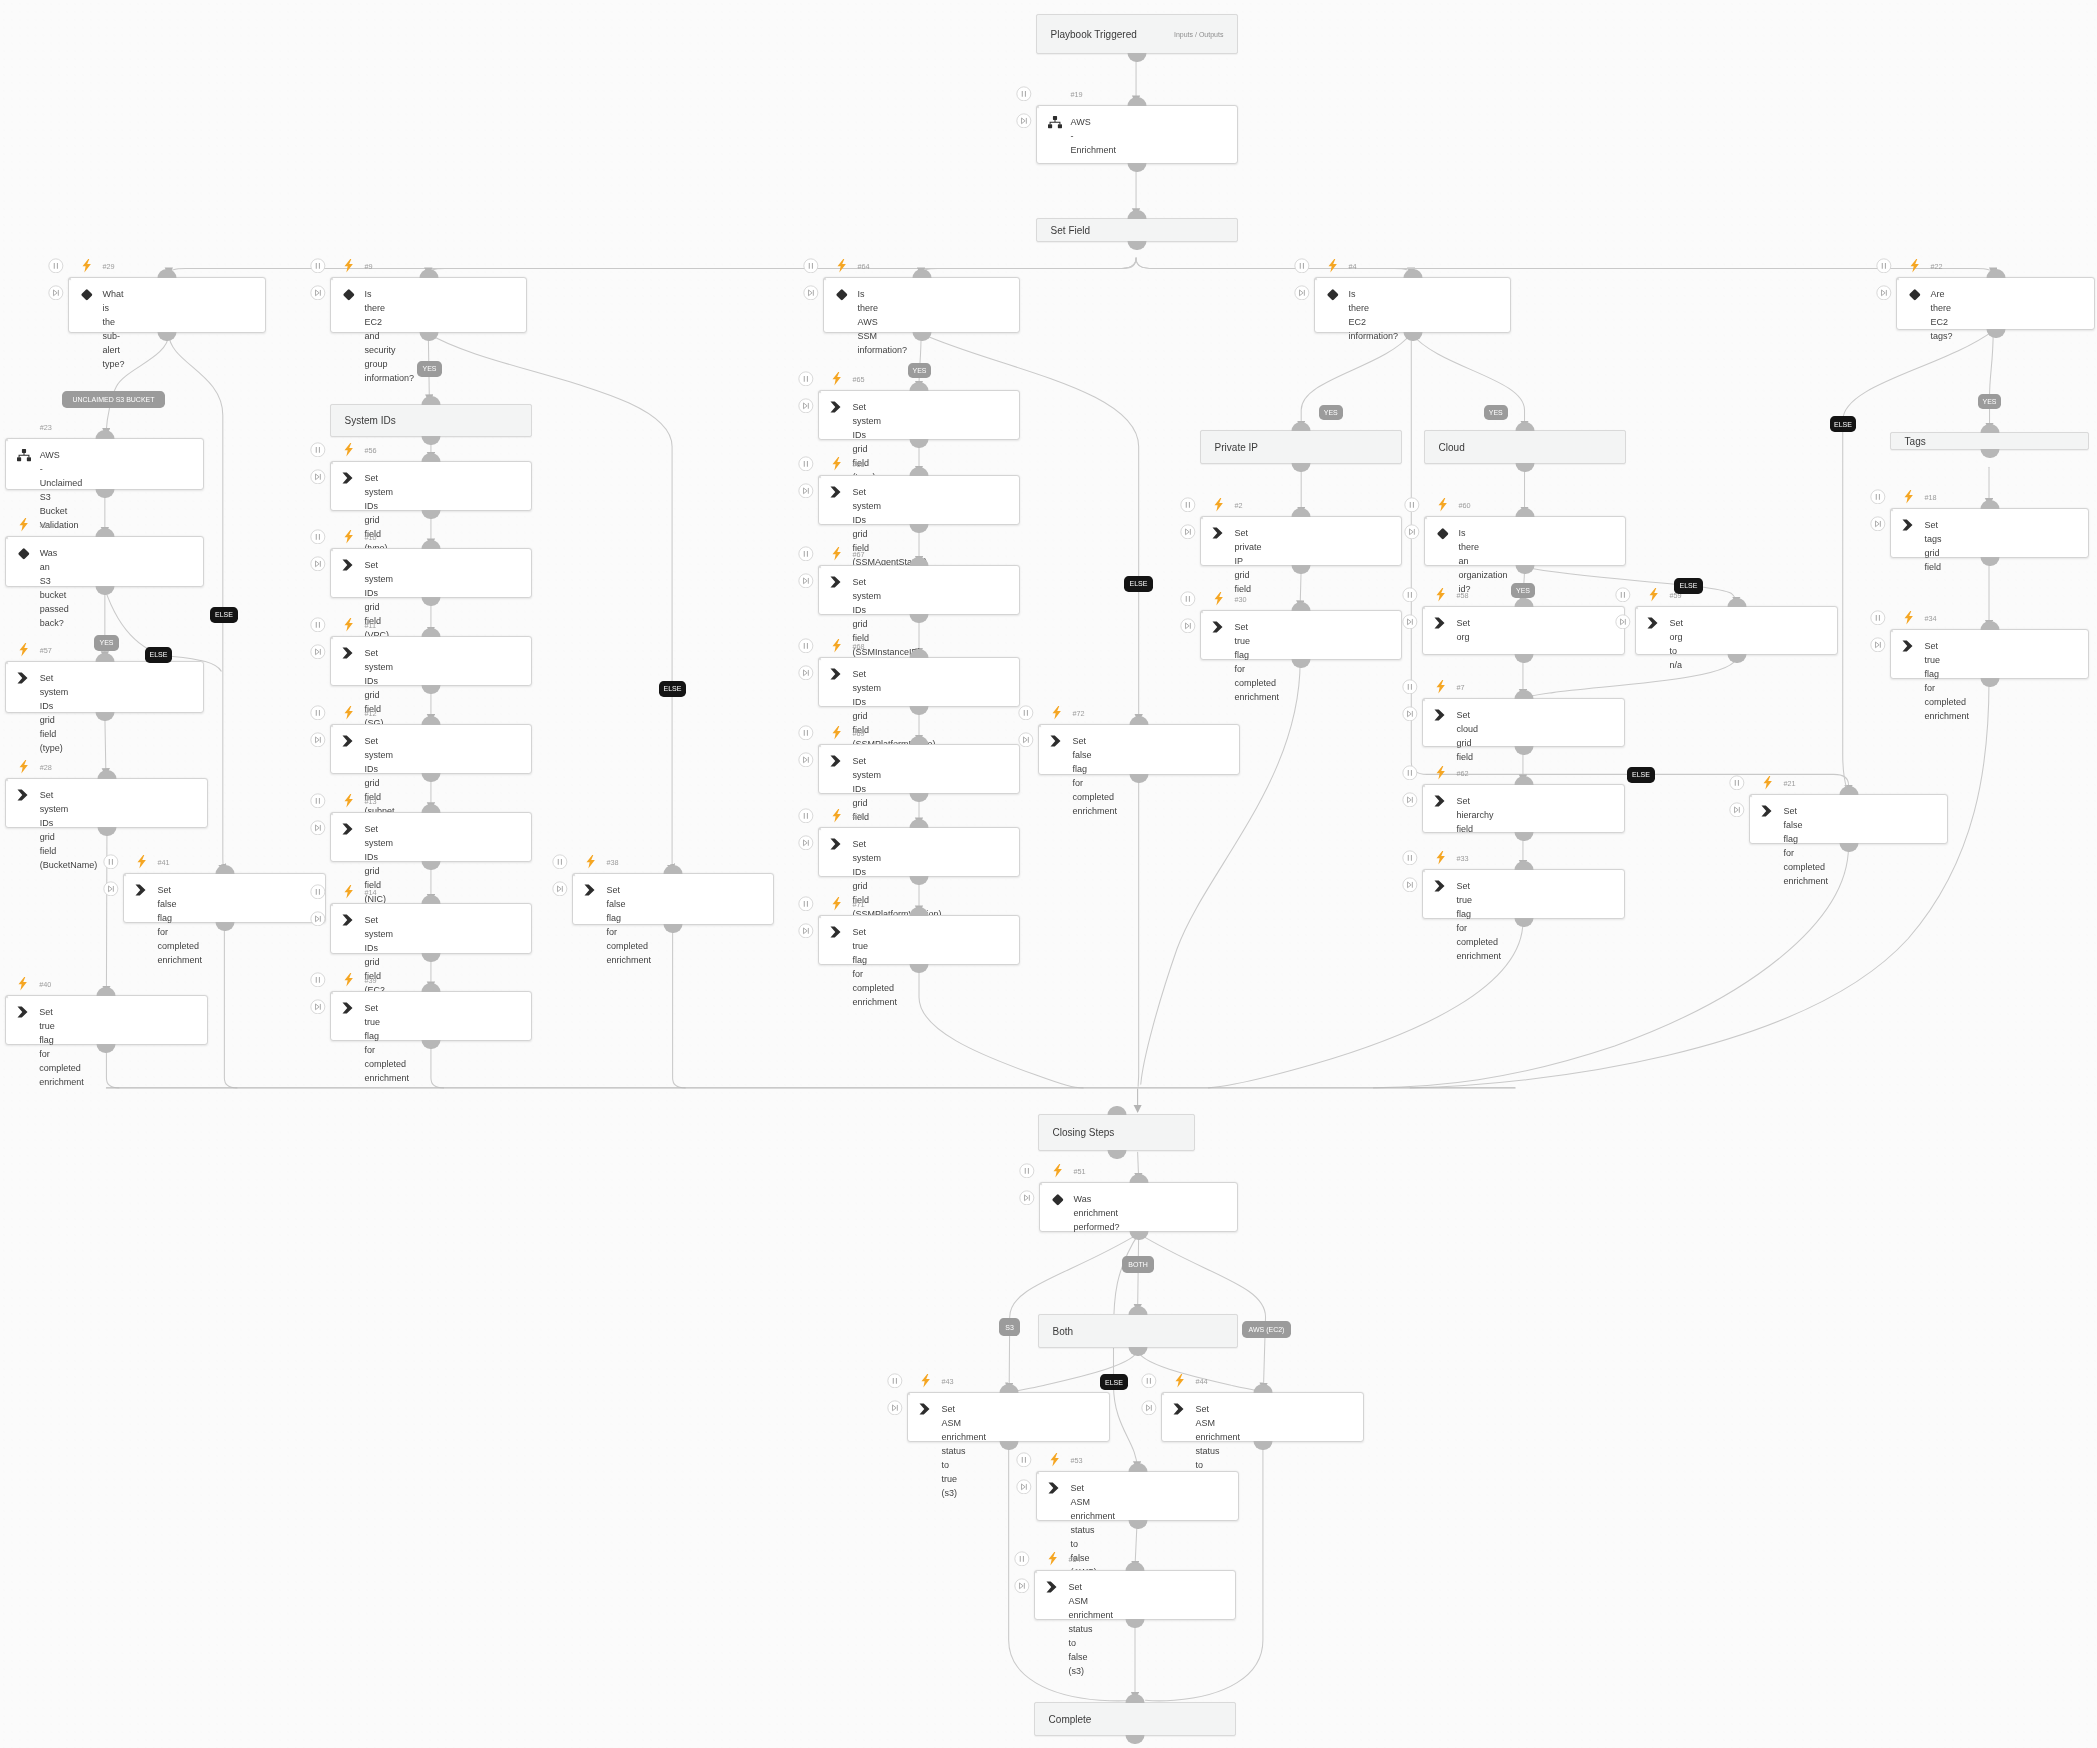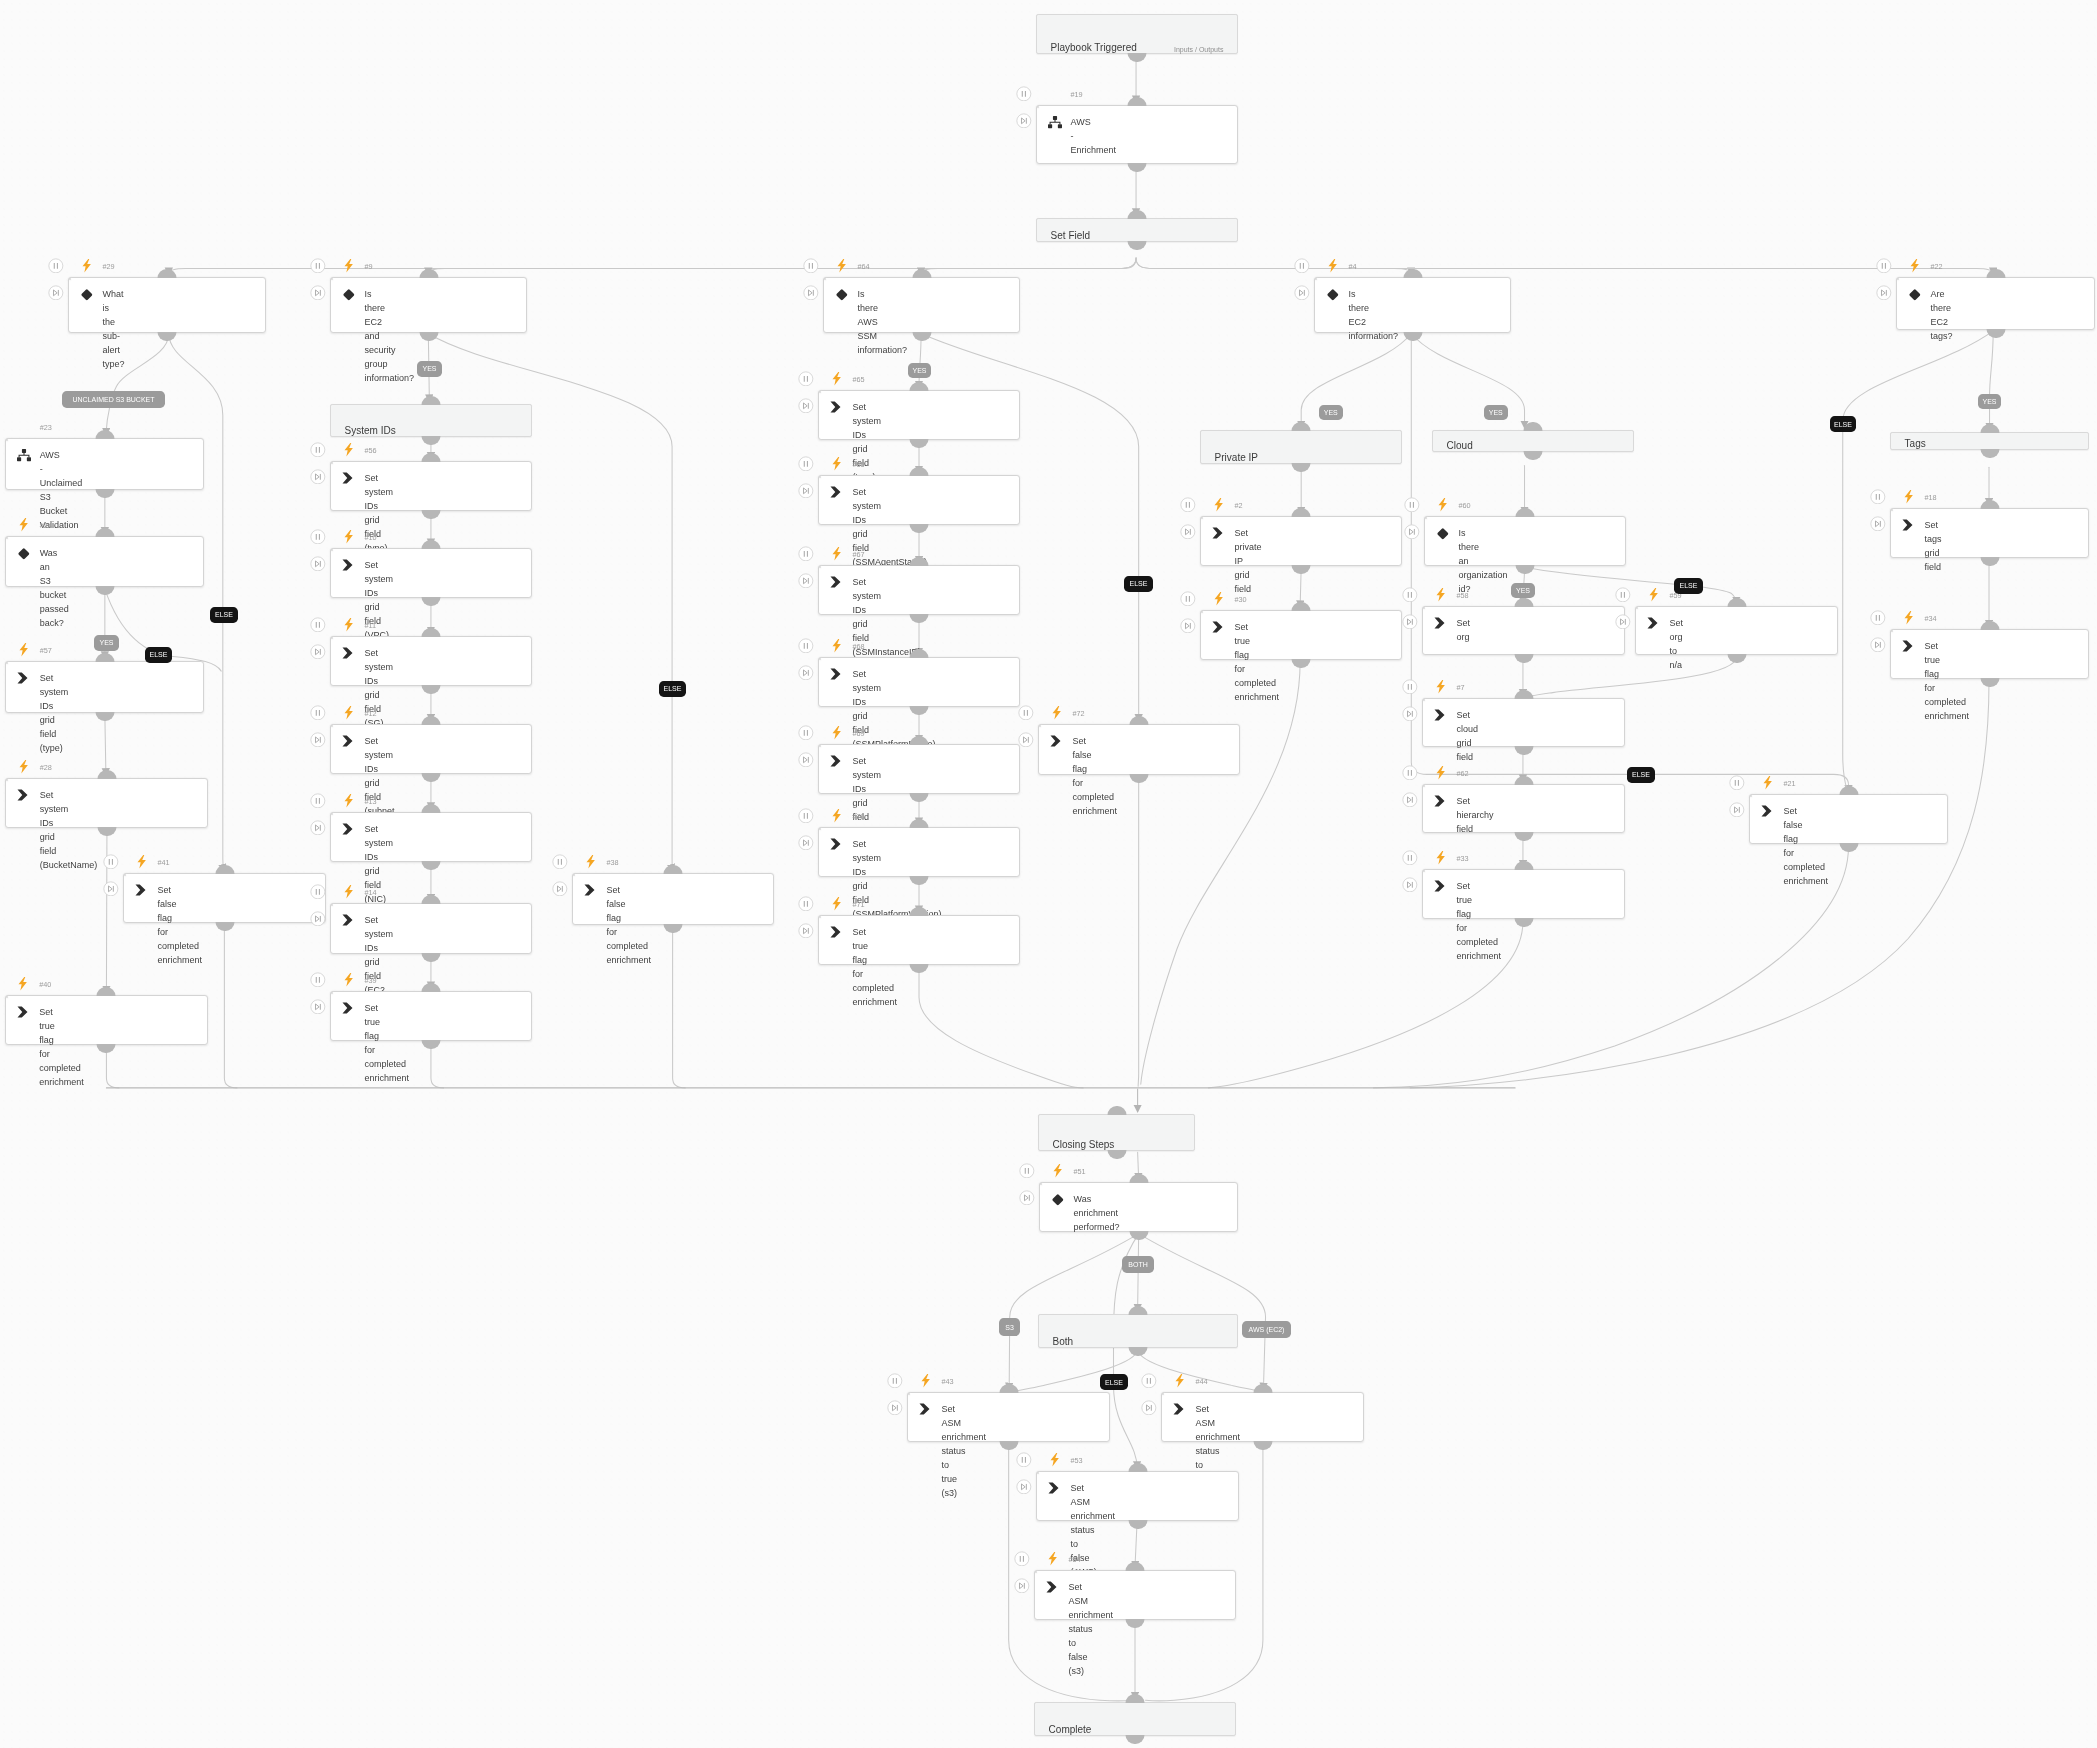--- a/index.html
+++ b/index.html
@@ -18,21 +18,21 @@
   .edge{fill:none;stroke:#c9c9c9;stroke-width:2;stroke-linecap:round;}
   .edge.thick{stroke:#b9b9b9;}
   .node{
     position:absolute;z-index:2;background:#fff;
     border:0.5px solid #d4d4d4;border-radius:3.1px;
     box-shadow:0 0.5px 2.1px rgba(0,0,0,.09);
     box-sizing:border-box;cursor:pointer;
   }
   .node.section,.node.start{
     background:#f3f4f4;border-color:#d9d9d9;border-radius:2.1px;
-    display:flex;align-items:flex-end;padding:0 13.6px;
+    display:flex;align-items:center;padding:0 13.6px;
     box-shadow:0 0.5px 1px rgba(0,0,0,.05);
   }
   .section-title{font-size:10px;color:#3a3a3a;}
   .start-right{margin-left:auto;font-size:7px;color:#8f8f8f;}
   .task-title{
     position:absolute;left:32.5px;top:9px;right:40px;
     font-size:9px;line-height:1.55;color:#3f3f3f;
   }
   .task-num{position:absolute;left:32.5px;bottom:7.9px;font-size:7.3px;color:#9c9c9c;}
   .type-icon{position:absolute;left:10px;top:9px;width:13.6px;height:13.6px;}
@@ -776,21 +776,21 @@
           </svg></span>
   </div>
 <div class="port top"></div>
       <div class="port bottom"></div>
     </div>
     <div class="node section" style="left: 1200px; top: 430px; width: 202px; height: 34px;">
       <span class="section-title">Private IP</span>
       <div class="port top"></div>
       <div class="port bottom"></div>
     </div>
-    <div class="node section" style="left: 1424px; top: 430px; width: 202px; height: 22px; margin-left: 8px;">
+    <div class="node section" style="left: 1424px; top: 430px; width: 202px; height: 34px;">
       <span class="section-title">Cloud</span>
       <div class="port top"></div>
       <div class="port bottom"></div>
     </div>
     <div class="node task" style="left: 1200px; top: 516px; width: 202px; height: 50px;">
   <div class="node">
     <span class="type-icon"><svg width="12" height="12" viewBox="0 0 24 24">
             <path d="M1 1h8.5L21 12 9.5 23H1l9.5-11z" fill="#2d2d2d"></path>
           </svg></span>
     <span class="task-title">Set private IP grid field</span>

